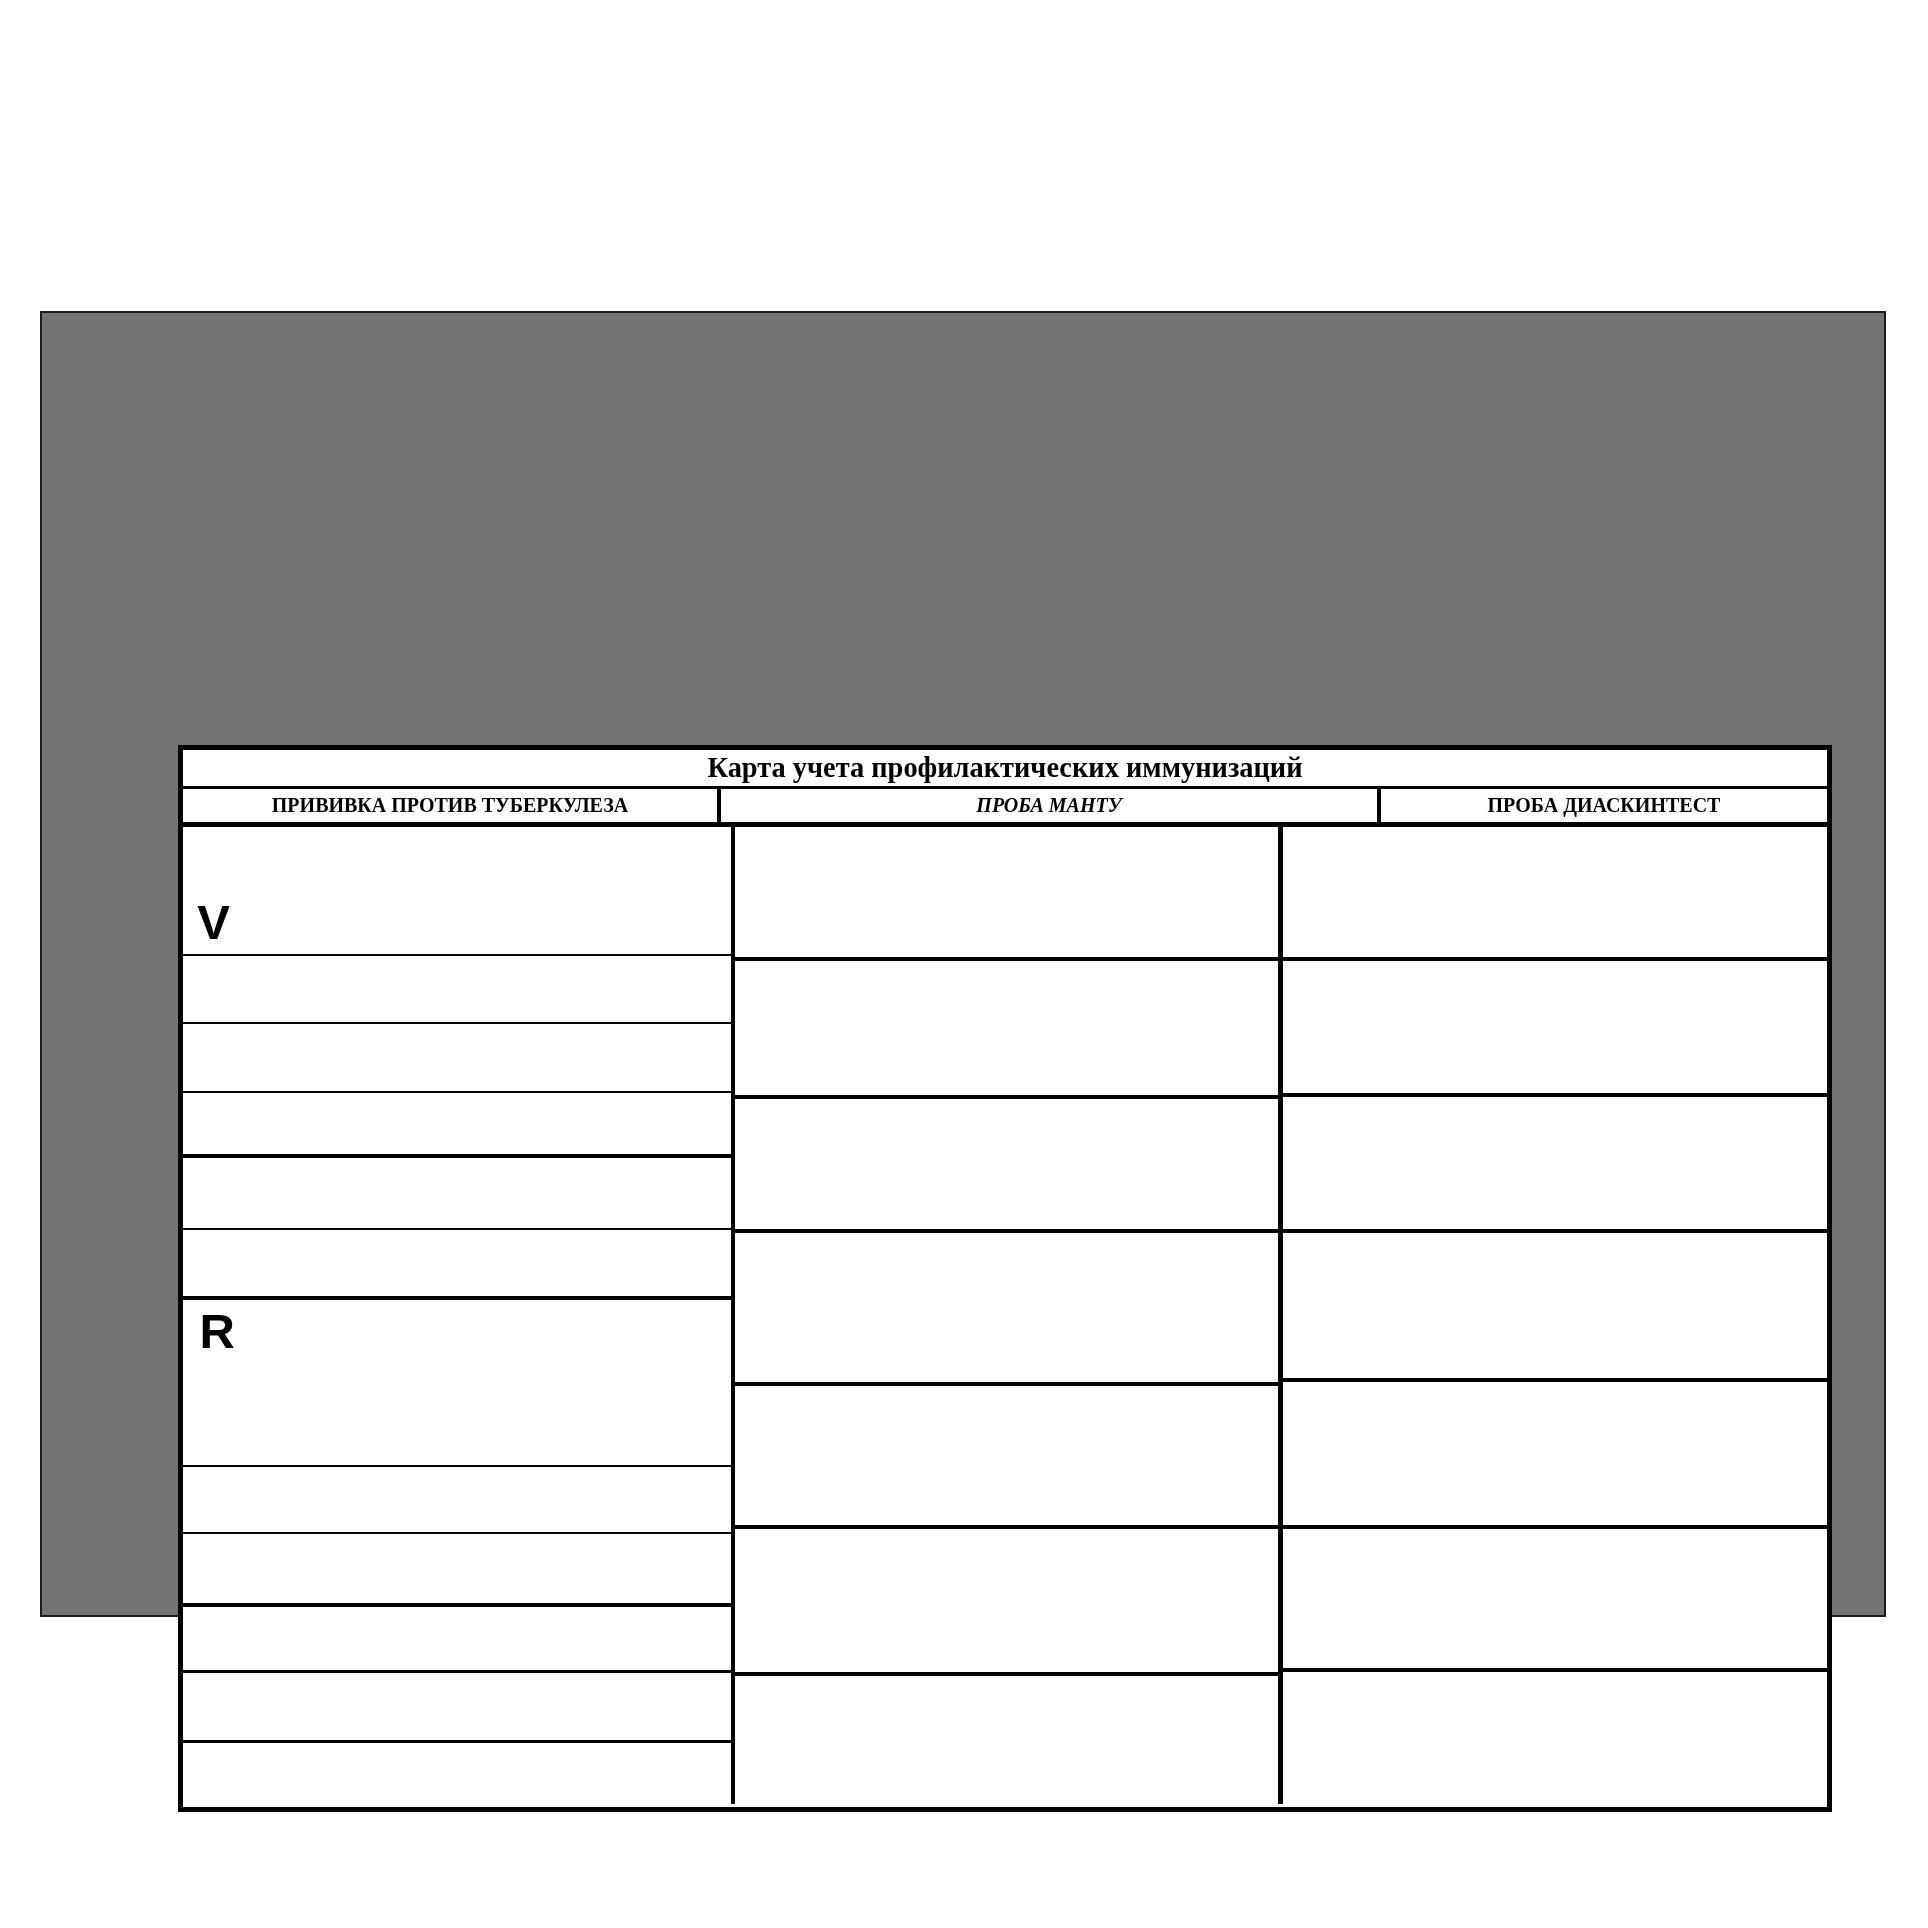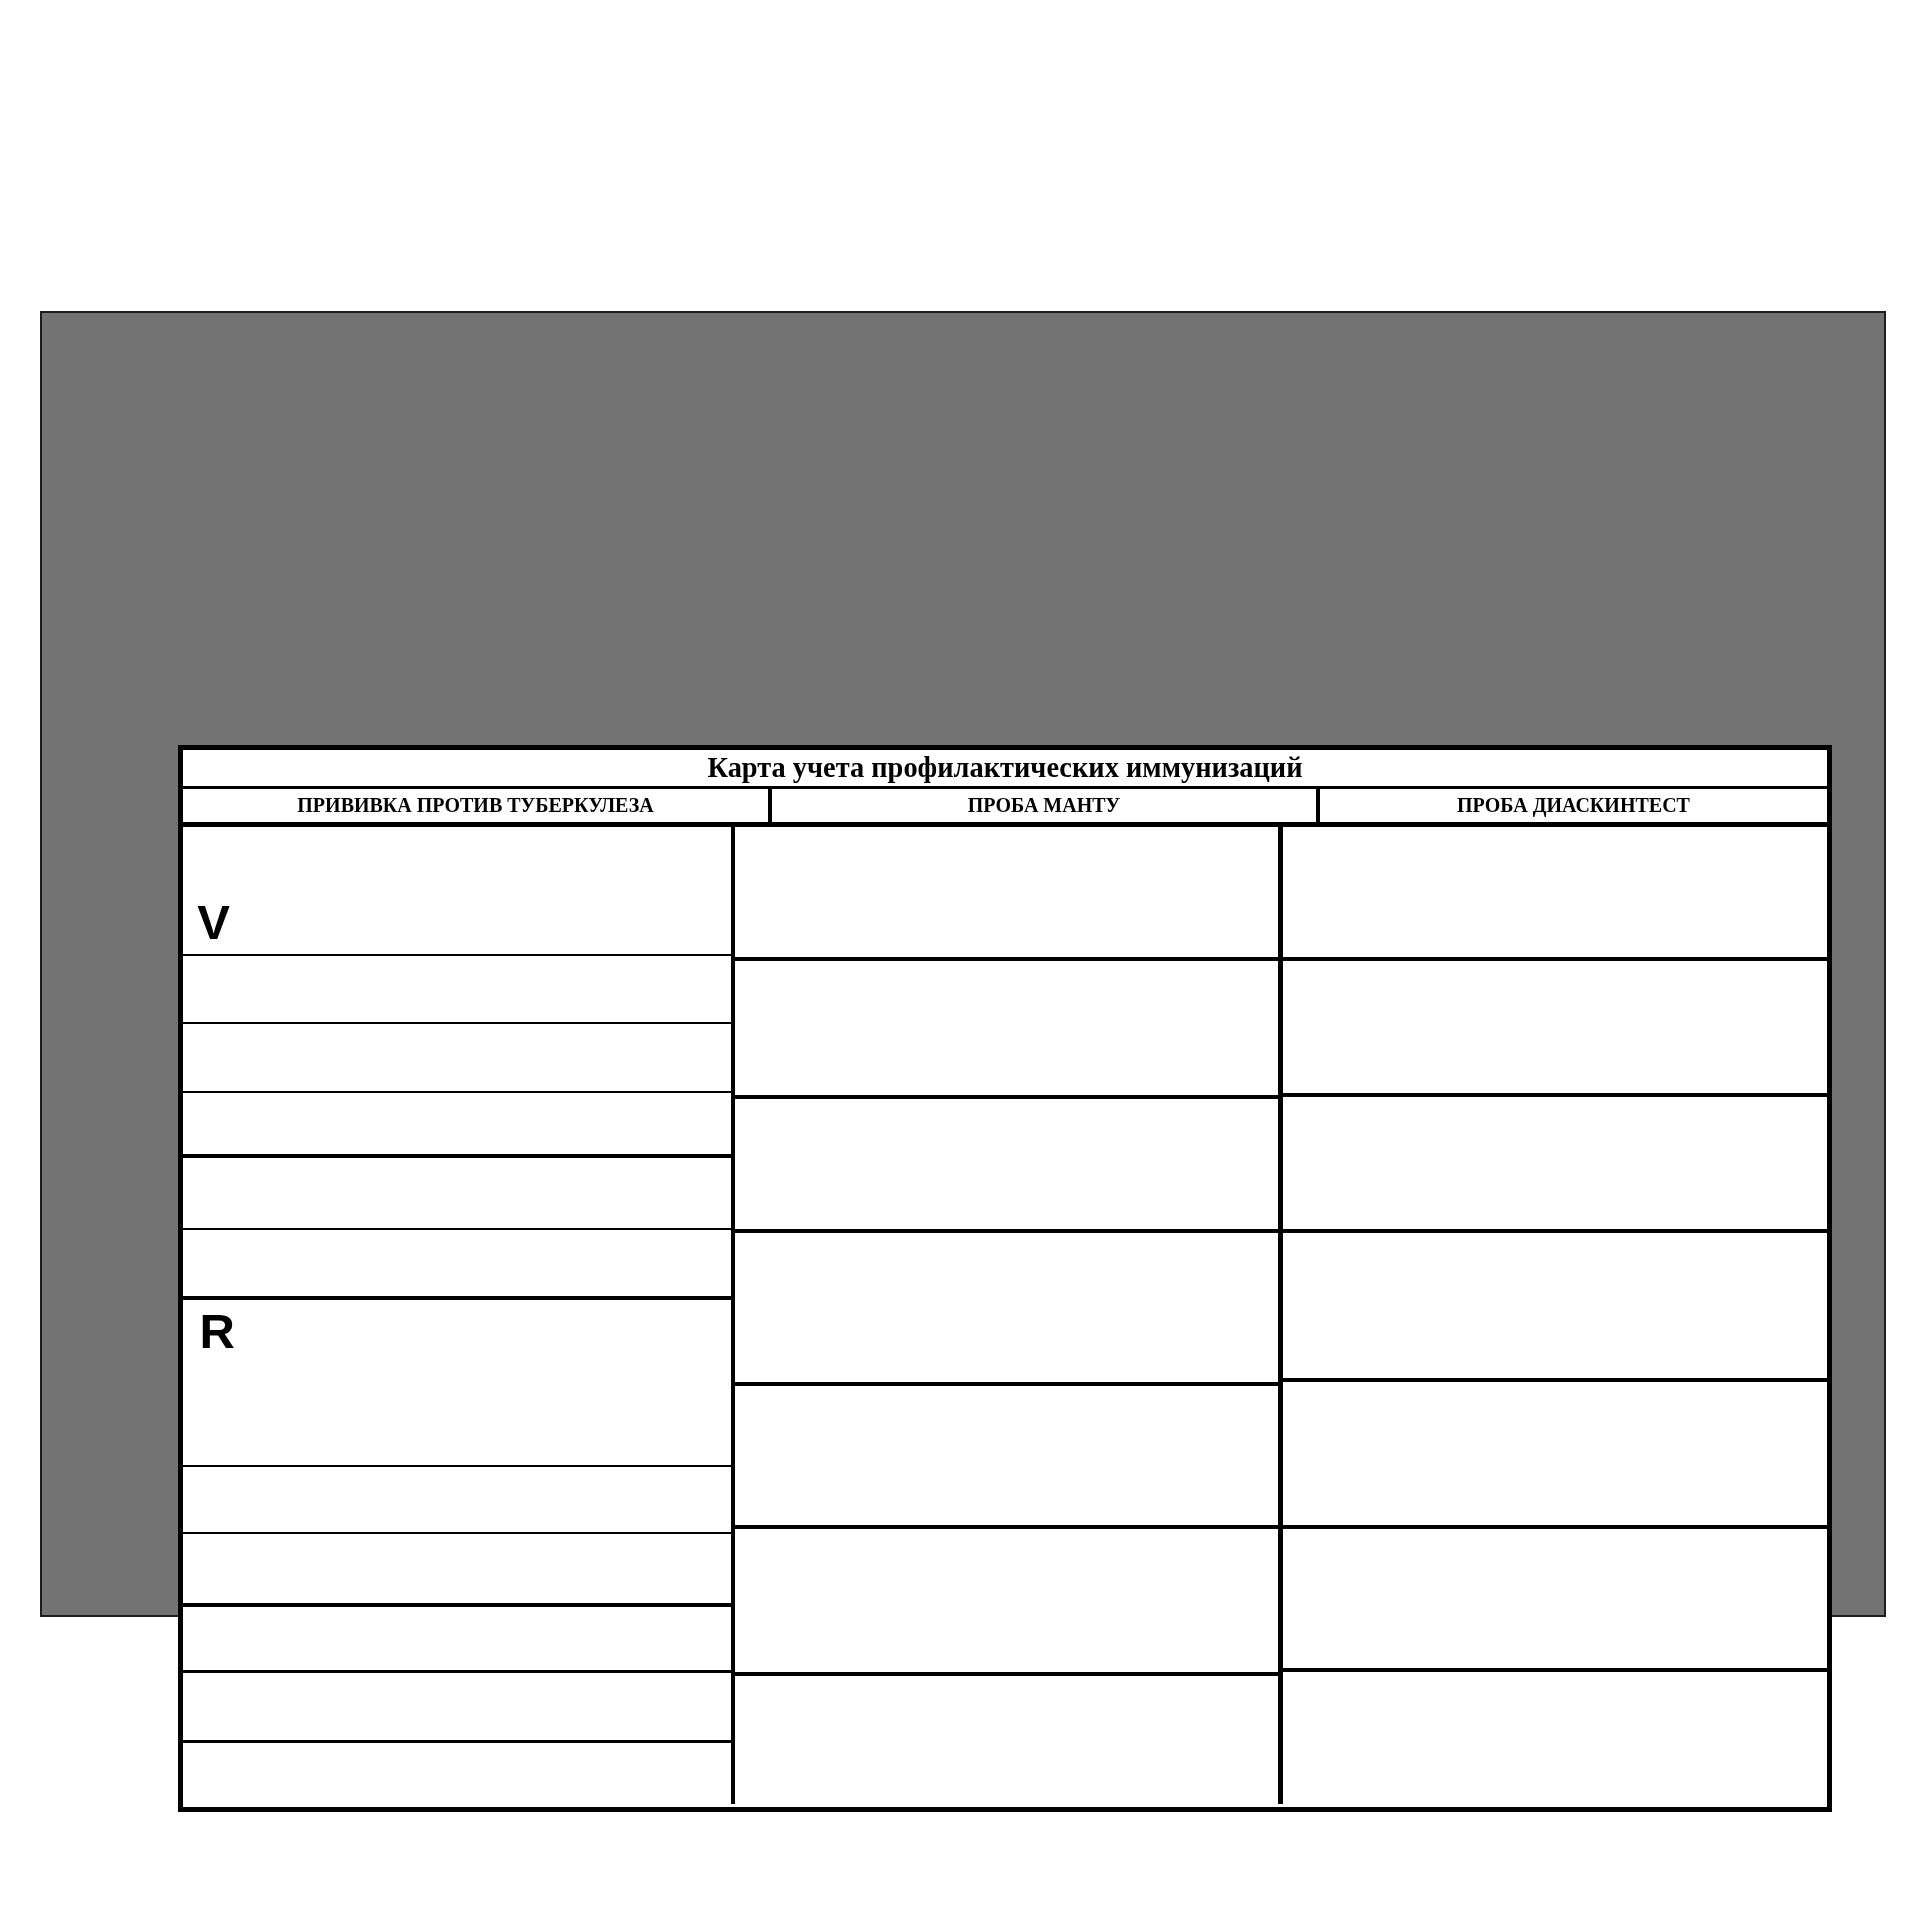--- a/index.html
+++ b/index.html
@@ -47,22 +47,22 @@
   }
   .header-cell {
     font-weight:bold;
     font-size:20px;
     line-height:33px;
     text-align:center;
     white-space:nowrap;
     overflow:hidden;
     box-sizing:border-box;
   }
-  .hc1 { width:589px; border-right:4px solid #000; }
-  .hc2 { width:548px; border-right:4.7px solid #000; }
+  .hc1 { width:538px; border-right:4px solid #000; }
+  .hc2 { width:660px; border-right:4.7px solid #000;font-style:italic; }
   .hc3 { flex:1; }
 
   .table-body {
     position:relative;
     height:977px;
   }
 
   .vsep {
     position:absolute;
     top:0; bottom:0;

